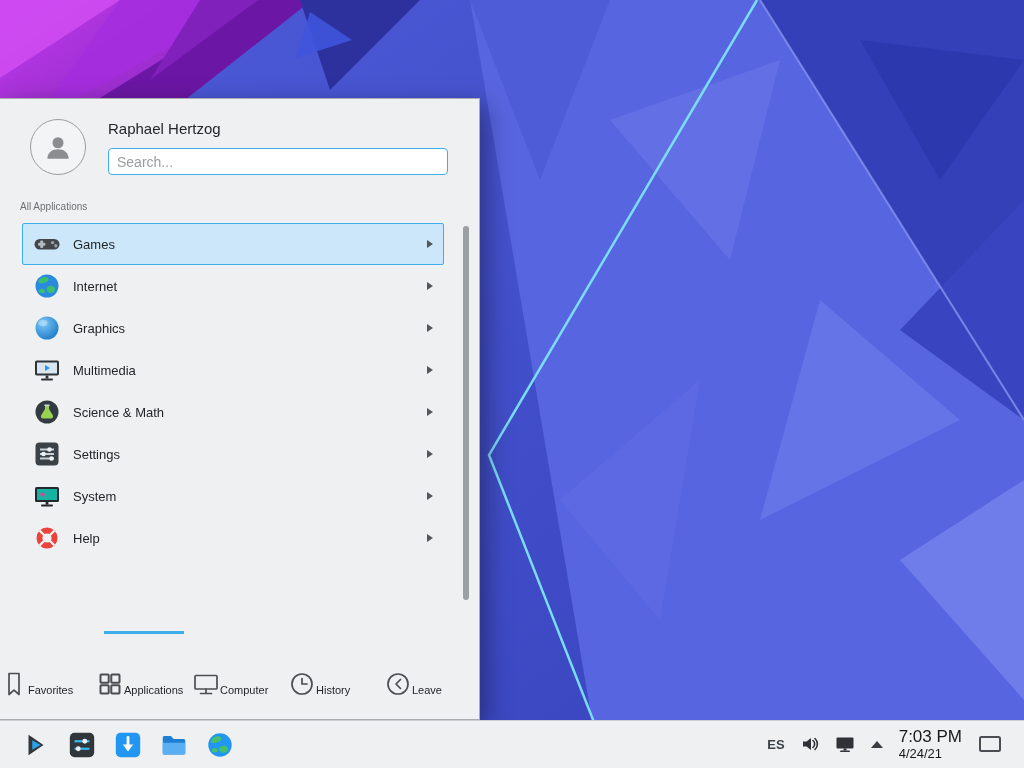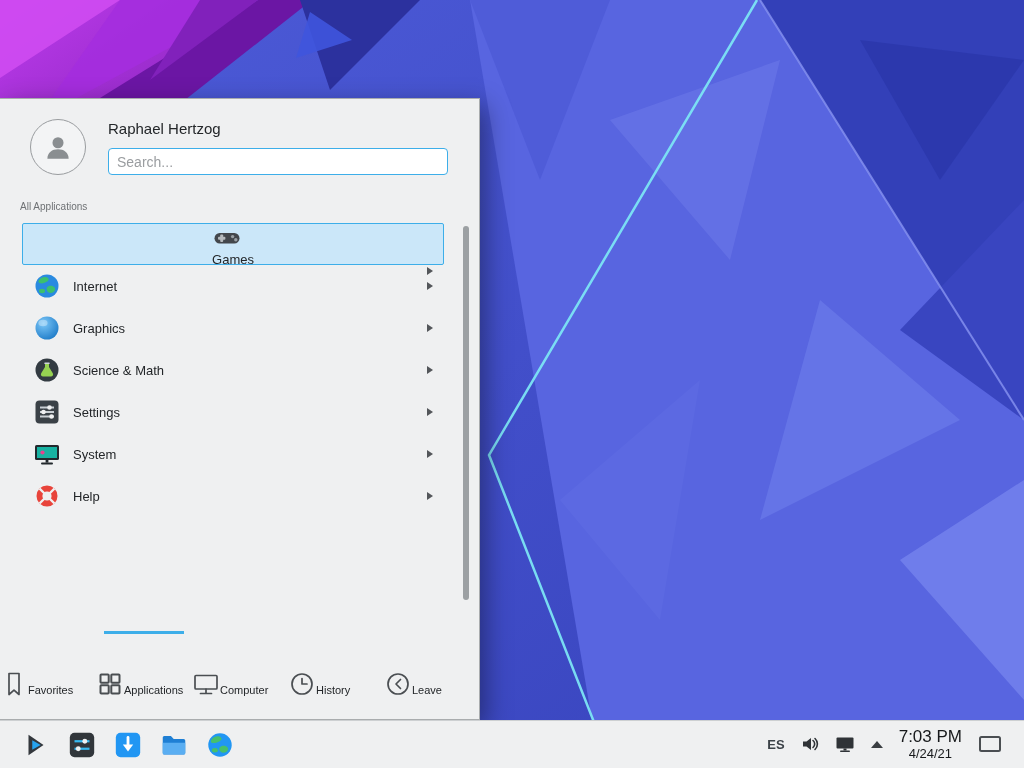--- a/index.html
+++ b/index.html
@@ -18,21 +18,21 @@
   .search { position:absolute; left:108px; top:49px; width:340px; height:27px;
             border:1px solid #3daee9; border-radius:4px; background:#fff;
             padding:0 8px; font-size:14px; color:#c2410c; outline:none; font-family:inherit; }
   .search::placeholder { color:#9a9da0; }
   .section-label { position:absolute; left:20px; top:102px; font-size:10px; color:#6e7174; }
 
   .cat-list { position:absolute; left:0; top:124px; width:480px; height:408px;
               overflow:hidden; padding:0 36px 0 22px; }
   .row { height:42px; display:flex; align-items:center; padding:0 10px;
          border:1px solid transparent; border-radius:2px; }
-  .row.sel { background:#cbe7f9; border-color:#3daee9;flex-direction:column; }
+  .row.sel { background:#cbe7f9; border-color:#3daee9; }
   .cicon { width:28px; height:28px; margin-right:12px; flex:none; display:flex; }
   .cicon svg { width:28px; height:28px; }
   .clabel { font-size:13px; color:#232629; }
   .row-arrow { margin-left:auto; width:0; height:0;
                border-left:6px solid #53565a; border-top:4px solid transparent; border-bottom:4px solid transparent; }
   .scrollbar { position:absolute; right:10px; top:127px; width:6px; height:374px;
                border-radius:3px; background:#9ca0a3; }
 
   .tabbar { position:absolute; left:0; top:532px; width:480px; height:90px; display:flex; }
   .tab { flex:1; position:relative; display:flex; flex-direction:row; align-items:center; padding-top:15px; }
@@ -45,21 +45,21 @@
   .taskbar { position:absolute; left:0; top:720px; width:1024px; height:48px;
              background:#eff0f1; border-top:1px solid #cdd0d2;
              display:flex; align-items:center; padding:0 20px; }
   .tb-launchers { display:flex; align-items:center; gap:14px; }
   .tb-btn { width:32px; height:32px; display:flex; align-items:center; justify-content:center; }
   .tray { margin-left:auto; display:flex; align-items:center; gap:16px; padding-right:2px; }
   .kbd { font-size:13px; font-weight:bold; color:#3c4248; }
   .tray-btn { display:flex; align-items:center; justify-content:center; }
   .caret-up { width:0; height:0; border-left:6px solid transparent; border-right:6px solid transparent;
               border-bottom:7px solid #3a3e42; }
-  .clock { text-align:center; line-height:1.15; color:#17191b; }
+  .clock { text-align:left; line-height:1.15; color:#17191b; }
   .clock .time { font-size:17px; }
   .clock .date { font-size:13px; }
 </style>
 </head>
 <body>
 
 <svg class="wallpaper" viewBox="0 0 1024 768" preserveAspectRatio="none">
   <defs>
     <linearGradient id="wbg" x1="0" y1="0" x2="1" y2="1">
       <stop offset="0" stop-color="#4d5bd8"></stop>
@@ -143,20 +143,33 @@
               </radialGradient>
             </defs>
             <circle cx="14" cy="14" r="11.5" fill="url(#ggr)"></circle>
             <ellipse cx="10" cy="9" rx="4.6" ry="3.2" fill="rgba(255,255,255,0.35)"></ellipse>
           </svg>
       </span>
       <span class="clabel">Graphics</span>
       <span class="row-arrow"></span>
     </div>
 
+    <div class="row">
+      <span class="cicon">
+        <svg viewBox="0 0 28 28">
+            <rect x="2" y="4.5" width="24" height="15" rx="1.8" fill="#2e3338"></rect>
+            <rect x="4" y="6.5" width="20" height="11" fill="#d9e6ef"></rect>
+            <path d="M12 9v6l5-3z" fill="#1d99f3"></path>
+            <rect x="12.6" y="19.5" width="2.8" height="3" fill="#2e3338"></rect>
+            <rect x="8" y="22.5" width="12" height="2" rx="1" fill="#2e3338"></rect>
+          </svg>
+      </span>
+      <span class="clabel">Multimedia</span>
+      <span class="row-arrow"></span>
+    </div>
 
 
     <div class="row">
       <span class="cicon">
         <svg viewBox="0 0 28 28">
             <circle cx="14" cy="14" r="11.5" fill="#333b42"></circle>
             <path d="M12 7.5h4v3.4l3.8 6.4c.9 1.5-.2 3.2-1.9 3.2h-7.8c-1.7 0-2.8-1.7-1.9-3.2l3.8-6.4z" fill="#97d252"></path>
             <rect x="11.2" y="6.5" width="5.6" height="1.6" rx="0.8" fill="#cfd6db"></rect>
           </svg>
       </span>

